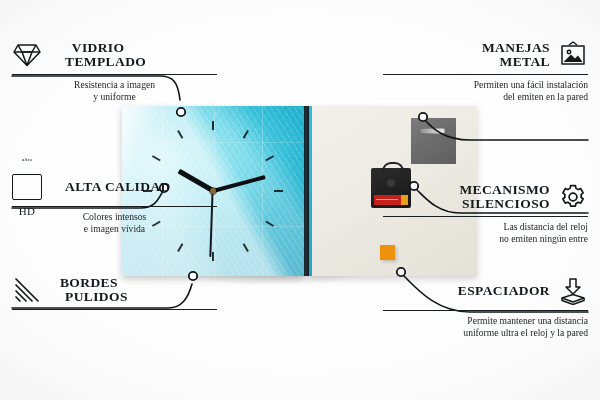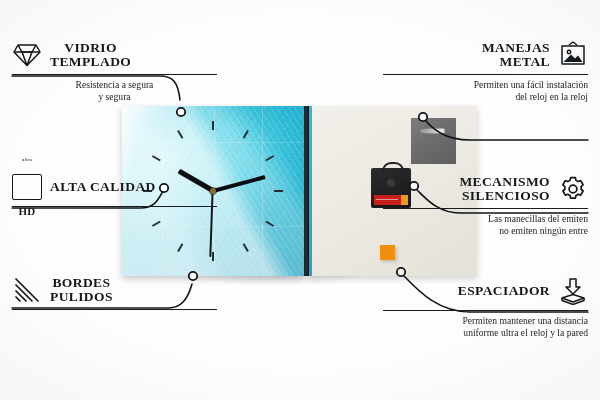--- a/index.html
+++ b/index.html
@@ -81,31 +81,31 @@
 
   
   .callout{position:absolute;width:205px;}
   .callout.left{left:12px;text-align:center;}
   .callout.right{right:12px;text-align:right;}
 
   .chead{display:flex;align-items:center;gap:8px;}
   .callout.right .chead{justify-content:flex-end;}
   .ctitle{font-size:13.5px;line-height:14.5px;letter-spacing:.4px;color:#14181b;font-weight:700;
     text-transform:uppercase;}
-  .ctitle .l2{display:block;}
+  .ctitle .l2{display:block;margin-left:15px;}
   .rule{height:0;border-top:1.6px solid #1a1d20;margin:4px 0 4px;}
   .cdesc{font-size:9.6px;line-height:11.6px;color:#22262a;}
 
   .ico{flex:0 0 auto;width:30px;height:30px;display:flex;align-items:center;justify-content:center;}
   .ico svg{display:block;}
 
   .hdbox{width:28px;height:24px;border:1.5px solid #14181b;border-radius:2px;
     display:flex;flex-direction:column;align-items:center;justify-content:center;line-height:1;}
   .hdbox .u{font-size:5px;letter-spacing:.3px;color:#14181b;}
-  .hdbox .h{font-size:11px;font-weight:700;letter-spacing:.3px;color:#14181b;margin-top:44px;}
+  .hdbox .h{font-size:11px;font-weight:400;letter-spacing:.3px;color:#14181b;margin-top:44px;}
 
   
   #links{position:absolute;left:0;top:0;width:600px;height:400px;pointer-events:none;}
 </style>
 </head>
 <body>
 
 <div id="stage">
 
   <div class="shadowblur"></div>
@@ -186,38 +186,42 @@
           </g>
         </svg>
       </span>
       <span class="ctitle">
         <span>VIDRIO</span>
         <span class="l2">TEMPLADO</span>
       </span>
     </div>
     <div class="rule"></div>
     <div class="cdesc">
-      <span>Resistencia a segura</span><br>
-      <span>y segura</span>
+      <span>Resistencia a imagen</span><br>
+      <span>y uniforme</span>
     </div>
   </div>
 
   <div class="callout left" style="top:172px">
     <div class="chead">
       <span class="ico">
         <span class="hdbox">
           <span class="u">ultra</span>
           <span class="h">HD</span>
         </span>
       </span>
       <span class="ctitle">
         <span class="l2">ALTA CALIDAD</span>
       </span>
     </div>
     <div class="rule"></div>
+    <div class="cdesc">
+      <span>Colores intensos</span><br>
+      <span>e imagen vívida</span>
+    </div>
   </div>
 
   <div class="callout left" style="top:275px">
     <div class="chead">
       <span class="ico">
         <svg width="28" height="26" viewBox="0 0 28 26">
           <g stroke="#14181b" stroke-width="1.7" stroke-linecap="round">
             <path d="M3,2 L25,24"></path>
               <path d="M3,8 L19,24"></path>
               <path d="M3,14 L13,24"></path>
@@ -246,42 +250,42 @@
             <rect x="4" y="5" width="22" height="18"></rect>
             <circle cx="11" cy="11" r="1.7"></circle>
             <path d="M5.5,21 L13,13.5 L17,17.5 L20,14.5 L24.5,21 Z" fill="#14181b" stroke="none"></path>
           </g>
         </svg>
       </span>
     </div>
     <div class="rule"></div>
     <div class="cdesc">
       <span>Permiten una fácil instalación</span><br>
-      <span>del reloj en la reloj</span>
-    </div>
-  </div>
-
-  <div class="callout right" style="top:174px">
+      <span>del emiten en la pared</span>
+    </div>
+  </div>
+
+  <div class="callout right" style="top:182px">
     <div class="chead">
       <span class="ctitle">
         <span>MECANISMO</span>
         <span class="l2">SILENCIOSO</span>
       </span>
       <span class="ico">
         <svg width="28" height="28" viewBox="0 0 28 28">
           <g fill="none" stroke="#14181b" stroke-width="1.7" stroke-linejoin="round">
             <path d="M11.6,2.6 h4.8 l.5,2.6 a9,9 0 0 1 2.3,1.35 l2.5,-.9 l2.4,4.15 l-2,1.75 a9,9 0 0 1 0,2.7 l2,1.75 l-2.4,4.15 l-2.5,-.9 a9,9 0 0 1 -2.3,1.35 l-.5,2.6 h-4.8 l-.5,-2.6 a9,9 0 0 1 -2.3,-1.35 l-2.5,.9 l-2.4,-4.15 l2,-1.75 a9,9 0 0 1 0,-2.7 l-2,-1.75 l2.4,-4.15 l2.5,.9 a9,9 0 0 1 2.3,-1.35 Z"></path>
             <circle cx="14" cy="14" r="3.9"></circle>
           </g>
         </svg>
       </span>
     </div>
     <div class="rule"></div>
     <div class="cdesc">
-      <span>Las manecillas del emiten</span><br>
+      <span>Las distancia del reloj</span><br>
       <span>no emiten ningún entre</span>
     </div>
   </div>
 
   <div class="callout right" style="top:276px">
     <div class="chead">
       <span class="ctitle">
         <span>ESPACIADOR</span>
       </span>
       <span class="ico">
@@ -289,18 +293,18 @@
           <g fill="none" stroke="#14181b" stroke-width="1.5" stroke-linejoin="round">
             <path d="M12,2 h6 v8 h4 l-7,7 l-7,-7 h4 Z"></path>
             <path d="M15,17.5 L26,21 L15,25 L4,21 Z"></path>
             <path d="M4,21 v2.5 L15,27.5 L26,23.5 V21"></path>
           </g>
         </svg>
       </span>
     </div>
     <div class="rule"></div>
     <div class="cdesc">
-      <span>Permiten mantener una distancia</span><br>
+      <span>Permite mantener una distancia</span><br>
       <span>uniforme ultra el reloj y la pared</span>
     </div>
   </div>
 
 </div>
 
 </body></html>

